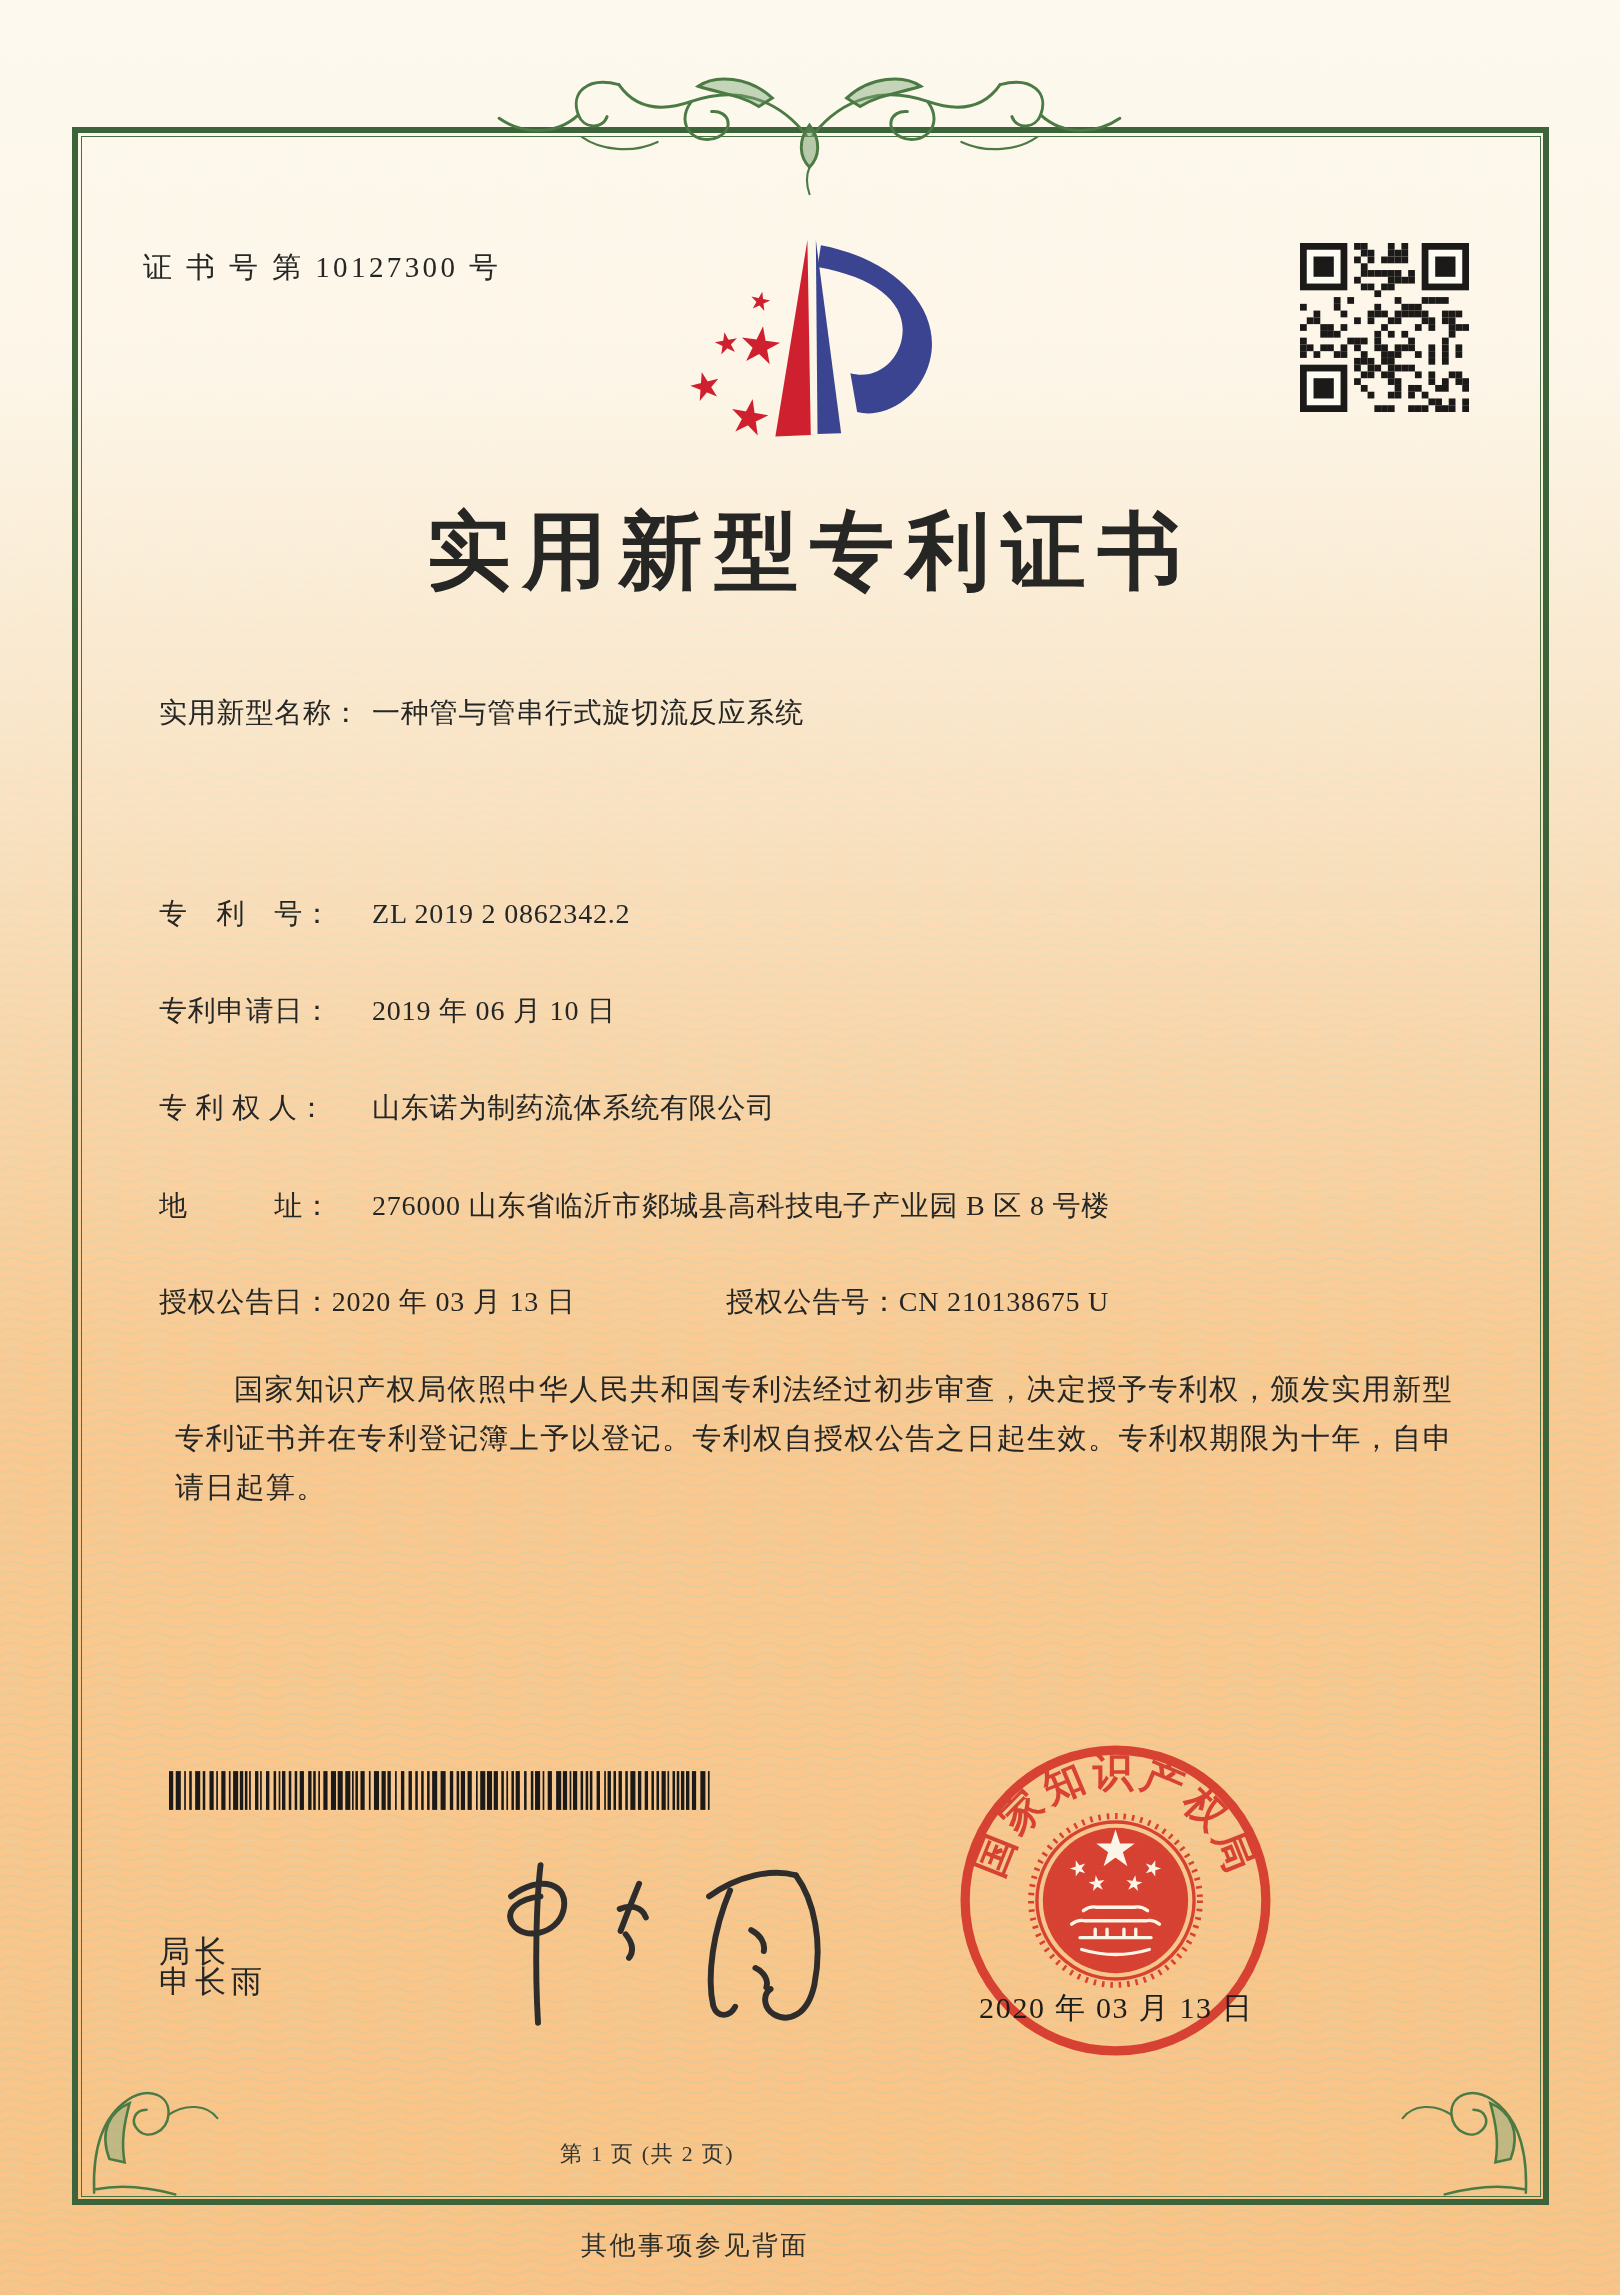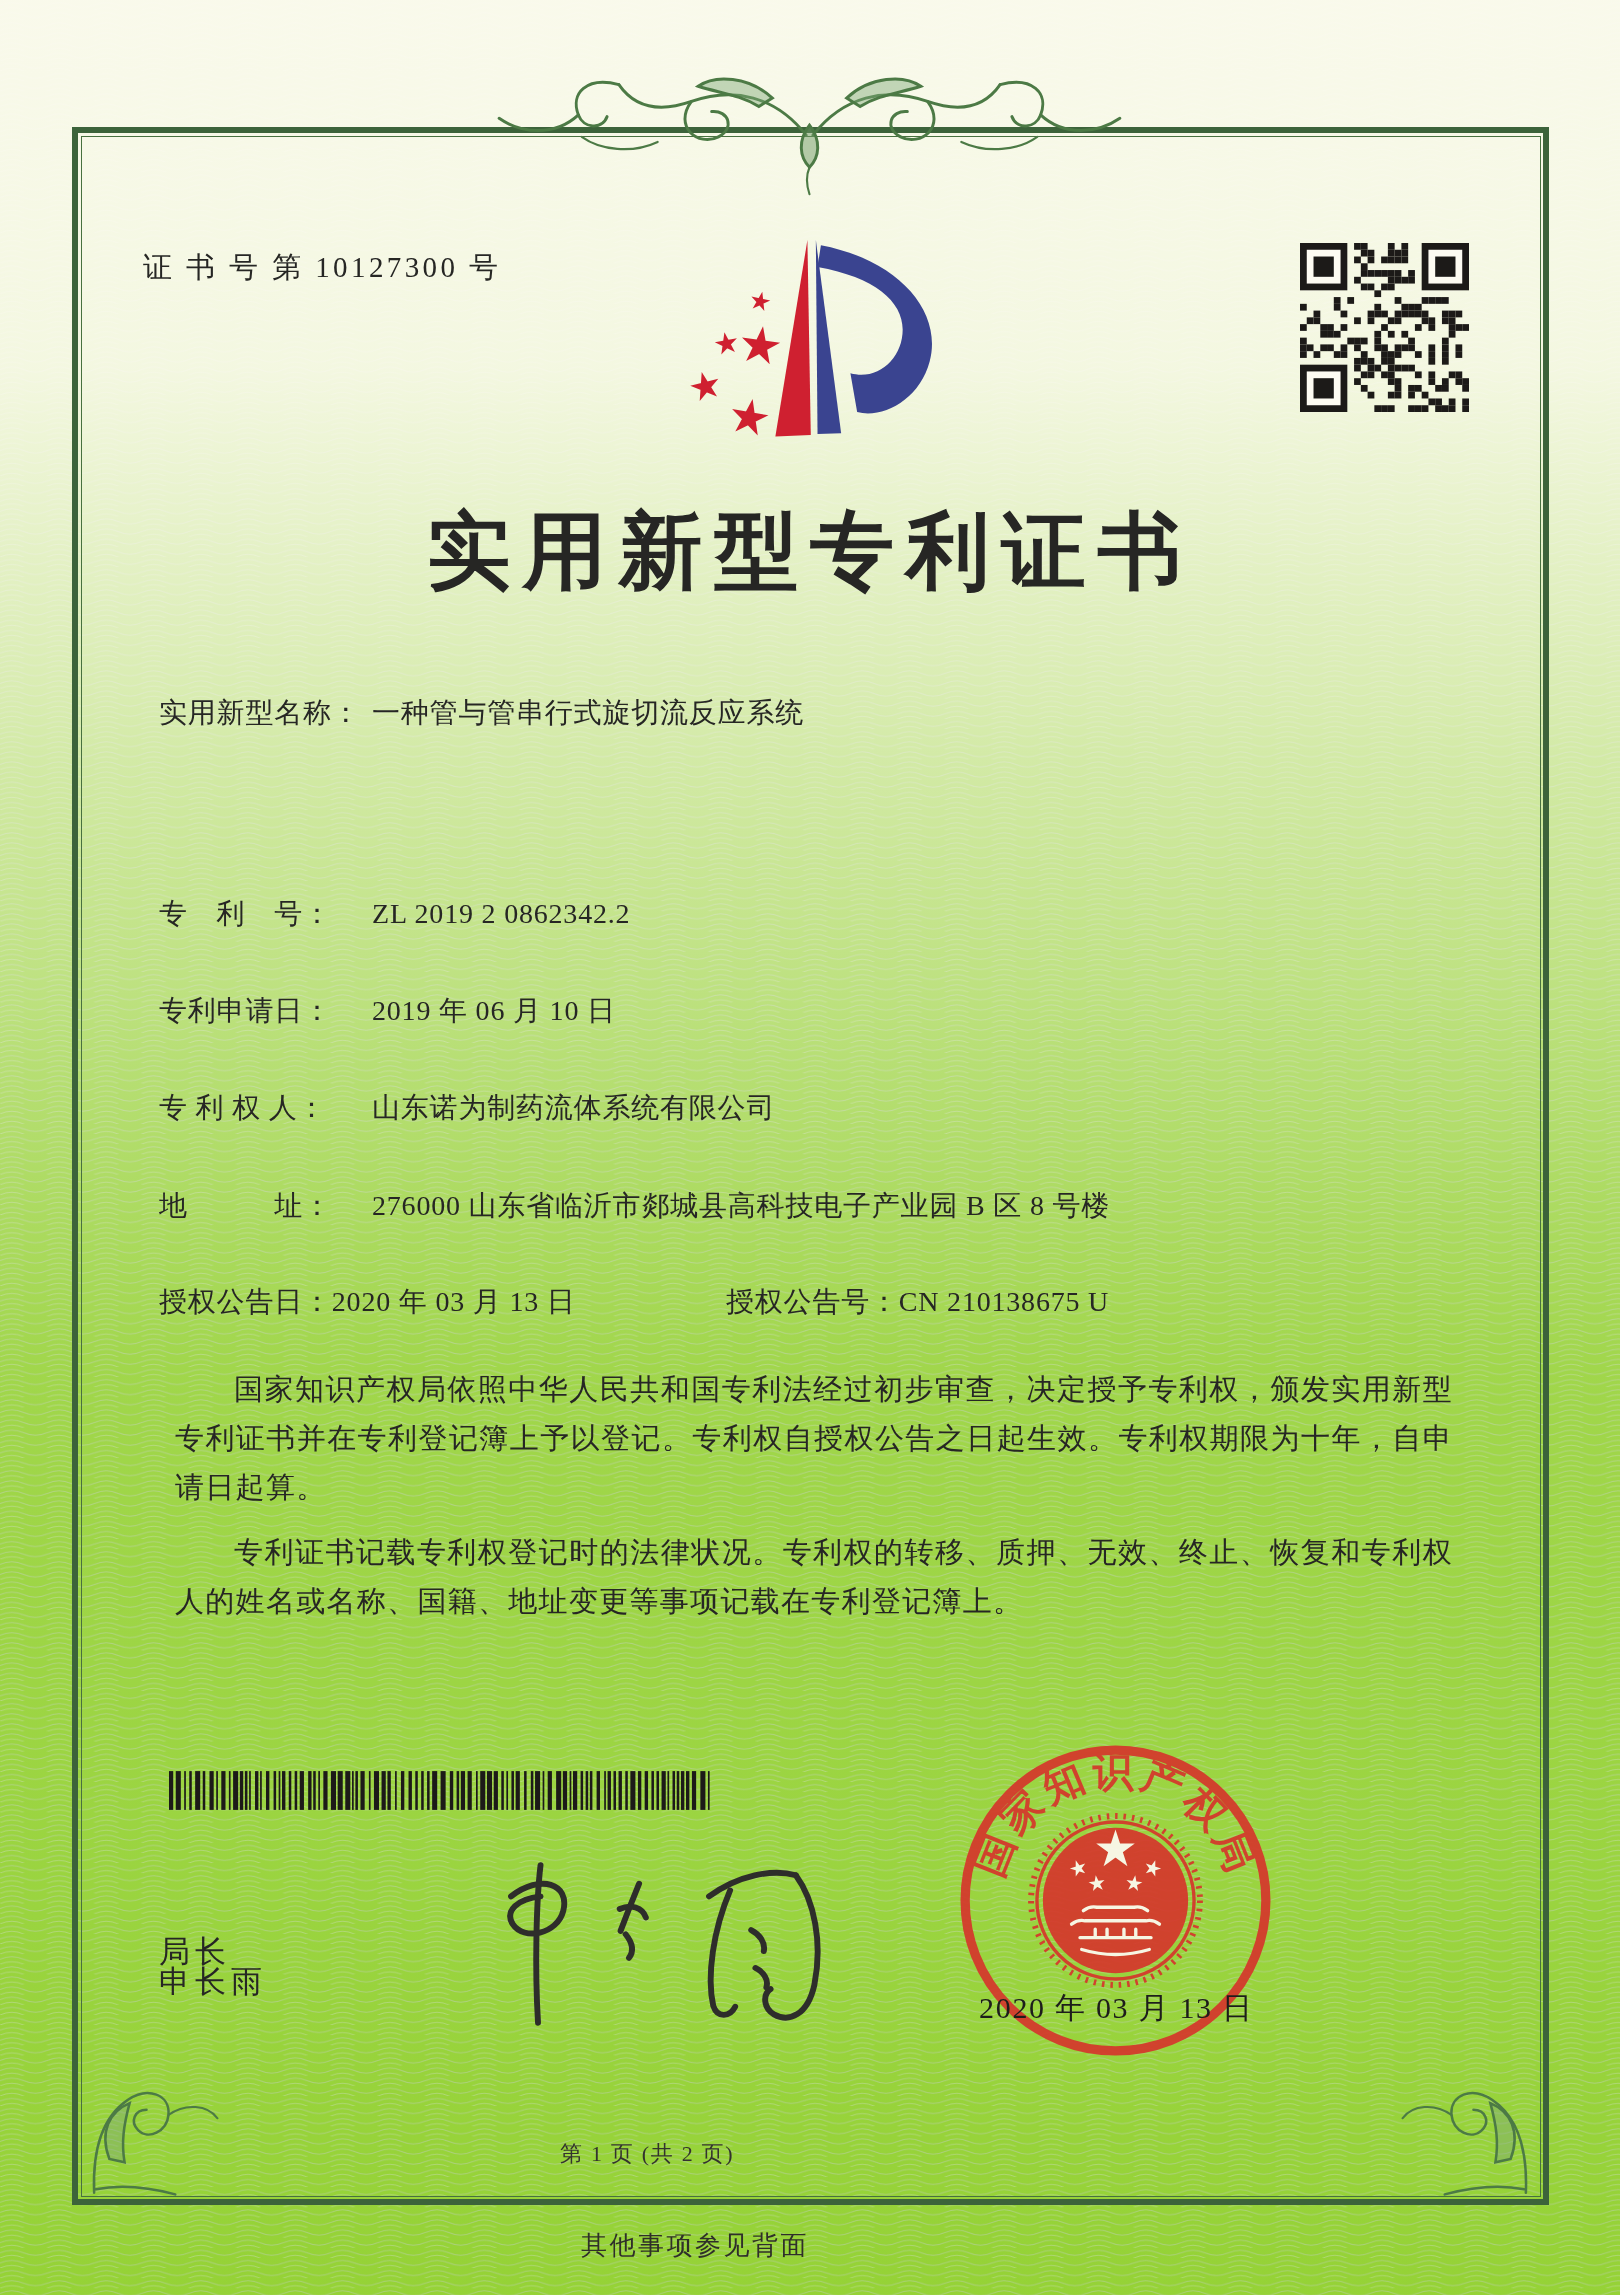--- a/index.html
+++ b/index.html
@@ -1,19 +1,19 @@
 <!DOCTYPE html>
 <html style="font-size:13.5px"><head>
 <meta charset="utf-8">
 <style>
   html,body{margin:0;padding:0;}
   body{background:#888;}
   .page{
     position:relative; width:1620px; height:2295px;
-    background:#84cc16; overflow:hidden;
+    background:#fdba74; overflow:hidden;
     font-family:"Liberation Serif","DejaVu Serif",serif;
     color:#262624;
   }
   .texture{position:absolute; inset:0; z-index:0;}
   .texture-fade{
     position:absolute; inset:0; z-index:1;
     background:linear-gradient(180deg,
       rgba(253,251,242,0.97) 0%, rgba(253,251,242,0.92) 16%,
       rgba(250,249,238,0.72) 30%, rgba(246,246,232,0.45) 46%,
       rgba(242,244,226,0.26) 60%, rgba(240,243,224,0.16) 100%);
@@ -320,21 +320,20 @@
   <div class="abs field-row" style="top:1089px"><span class="lbl">专 利 权 人：</span><span>山东诺为制药流体系统有限公司</span></div>
   <div class="abs field-row" style="top:1187px"><span class="lbl">地　　　址：</span><span>276000  山东省临沂市郯城县高科技电子产业园 B 区 8 号楼</span></div>
 
   <div class="abs field-row" style="top:1283px">
     <span class="grant-pair" style="left:0"><span>授权公告日：</span><span>2020 年 03 月 13 日</span></span>
     <span class="grant-pair" style="left:567px"><span>授权公告号：</span><span>CN 210138675 U</span></span>
   </div>
 
   <div class="abs paras">
     <p>国家知识产权局依照中华人民共和国专利法经过初步审查，决定授予专利权，颁发实用新型专利证书并在专利登记簿上予以登记。专利权自授权公告之日起生效。专利权期限为十年，自申请日起算。</p>
-    <p>专利证书记载专利权登记时的法律状况。专利权的转移、质押、无效、终止、恢复和专利权人的姓名或名称、国籍、地址变更等事项记载在专利登记簿上。</p>
   </div>
 
   <svg class="abs" id="barcode-svg" style="left:169px; top:1771px;" width="544" height="39" viewBox="0 0 645 46">
       <rect x="0" y="0" width="5" height="46" fill="#1c1a18"></rect>
       <rect x="8" y="0" width="6" height="46" fill="#1c1a18"></rect>
       <rect x="18" y="0" width="2" height="46" fill="#1c1a18"></rect>
       <rect x="24" y="0" width="3" height="46" fill="#1c1a18"></rect>
       <rect x="31" y="0" width="6" height="46" fill="#1c1a18"></rect>
       <rect x="40" y="0" width="3" height="46" fill="#1c1a18"></rect>
       <rect x="48" y="0" width="5" height="46" fill="#1c1a18"></rect>

